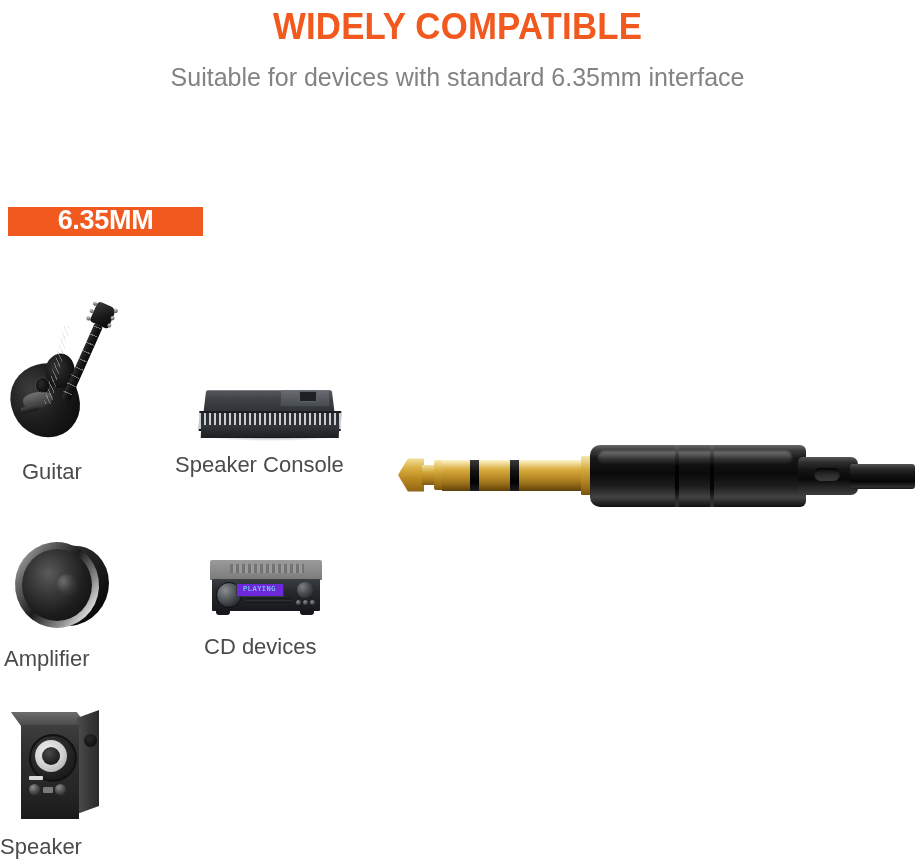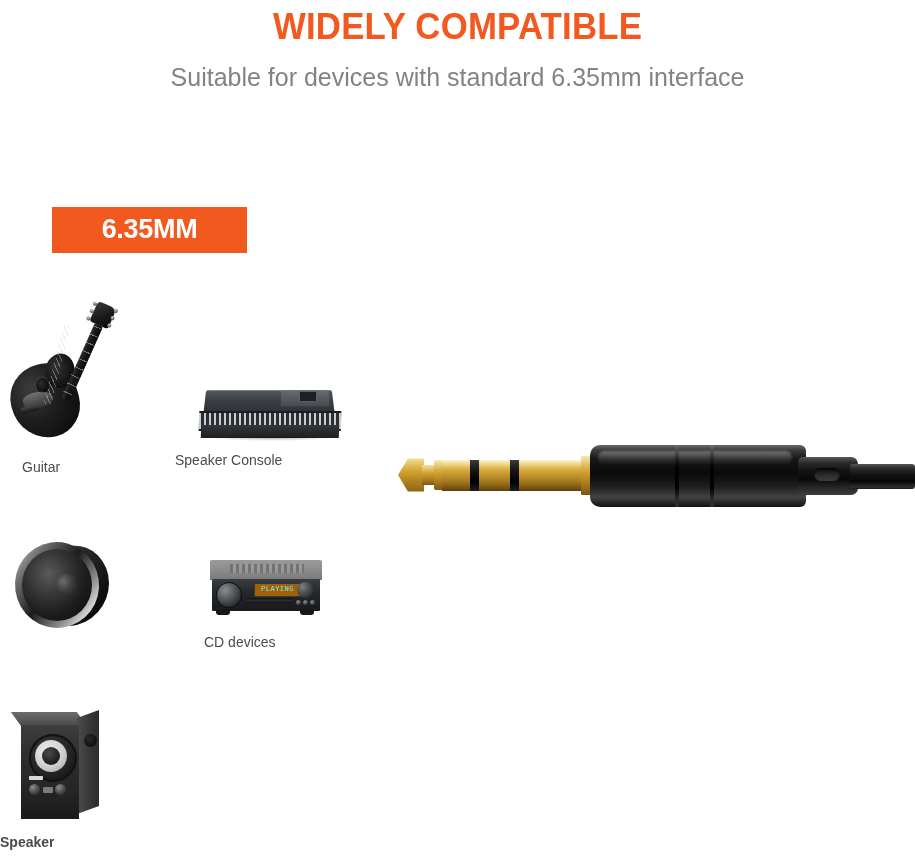--- a/index.html
+++ b/index.html
@@ -42,56 +42,55 @@
     font-weight: normal;
     white-space: nowrap;
   }
 
   
   .badge {
     position: absolute;
     left: 8px;
     top: 207px;
     width: 195px;
-    height: 46px;
+    height: 29px;
     background: #f1591f;
     color: #ffffff;
     font-size: 27px;
     font-weight: bold;
     letter-spacing: -0.3px;
     display: flex;
     align-items: center;
     justify-content: center;
     box-sizing: border-box;
     padding-bottom: 2px;
-    margin-left: 44px;
   }
 
   
   .device {
     position: absolute;
     text-align: center;
   }
   .device .art {
     position: relative;
     margin: 0 auto;
   }
   .device .caption {
-    font-size: 14px;
+    font-size: 22px;
     color: #4b4b4b;
     white-space: nowrap;
     text-align: left;
   }
 
   
   #dev-guitar      { left: 0px;   top: 296px; width: 130px; }
   #dev-mixer       { left: 175px; top: 380px; width: 190px; }
   #dev-amplifier   { left: 0px;   top: 538px; width: 130px; }
   #dev-cdplayer    { left: 186px; top: 560px; width: 160px; }
-  #dev-speaker     { left: 0px;   top: 712px; width: 130px; font-weight: bold; }
+  #dev-speaker     { left: 0px;   top: 712px; width: 130px; }
 
   
   .guitar-wrap { width: 120px; height: 155px; }
   .guitar-cap  { padding-left: 22px; padding-top: 8px; }
   .mixer-cap   { padding-left: 0px;  padding-top: 10px; text-align:center; }
   .amp-cap     { padding-left: 4px;  padding-top: 10px; }
   .cd-cap      { padding-left: 18px; padding-top: 12px; }
   .spk-cap     { padding-left: 0px;  padding-top: 10px; }
 
   
@@ -139,22 +138,22 @@
     background: linear-gradient(180deg,#3a3d42 0%,#26282c 40%,#17191c 100%);
     border-radius: 1px;
   }
   .cd-knob {
     position: absolute; left: 12px; top: 22px; width: 24px; height: 24px;
     border-radius: 50%;
     background: radial-gradient(circle at 34% 30%, #8a8d92 0%, #55585d 40%, #2a2c30 75%, #141518 100%);
     border: 1px solid #0d0e10;
   }
   .cd-display {
-    position: absolute; left: 50px; top: 23px; width: 46px; height: 12px;
-    background: #a16207; border: 1px solid #2e3a40; border-radius: 1px;
+    position: absolute; left: 32px; top: 23px; width: 46px; height: 12px;
+    background: #6d28d9; border: 1px solid #2e3a40; border-radius: 1px;
     overflow: hidden;
   }
   .cd-display-text {
     color: #7fe3f5; font-size: 7px; letter-spacing: .5px;
     font-family: "DejaVu Sans Mono", monospace;
     text-align: center; line-height: 11px;
   }
   .cd-slot {
     position: absolute; left: 42px; top: 38px; width: 46px; height: 5px;
     background: linear-gradient(180deg,#101214 0%,#2b2e32 50%,#101214 100%);
@@ -457,20 +456,21 @@
   <div class="caption mixer-cap">Speaker Console</div>
 </div>
 
 <div class="device" id="dev-amplifier">
   <div class="art amp-wrap">
     <div class="amp-body"></div>
     <div class="amp-rim"></div>
     <div class="amp-cone"></div>
     <div class="amp-dust"></div>
   </div>
+  <div class="caption amp-cap">Amplifier</div>
 </div>
 
 <div class="device" id="dev-cdplayer">
   <div class="art cd-wrap">
     <div class="cd-top"></div>
     <div class="cd-vents"></div>
     <div class="cd-front"></div>
     <div class="cd-knob"></div>
     <div class="cd-display">
       <div class="cd-display-text">PLAYING</div>

